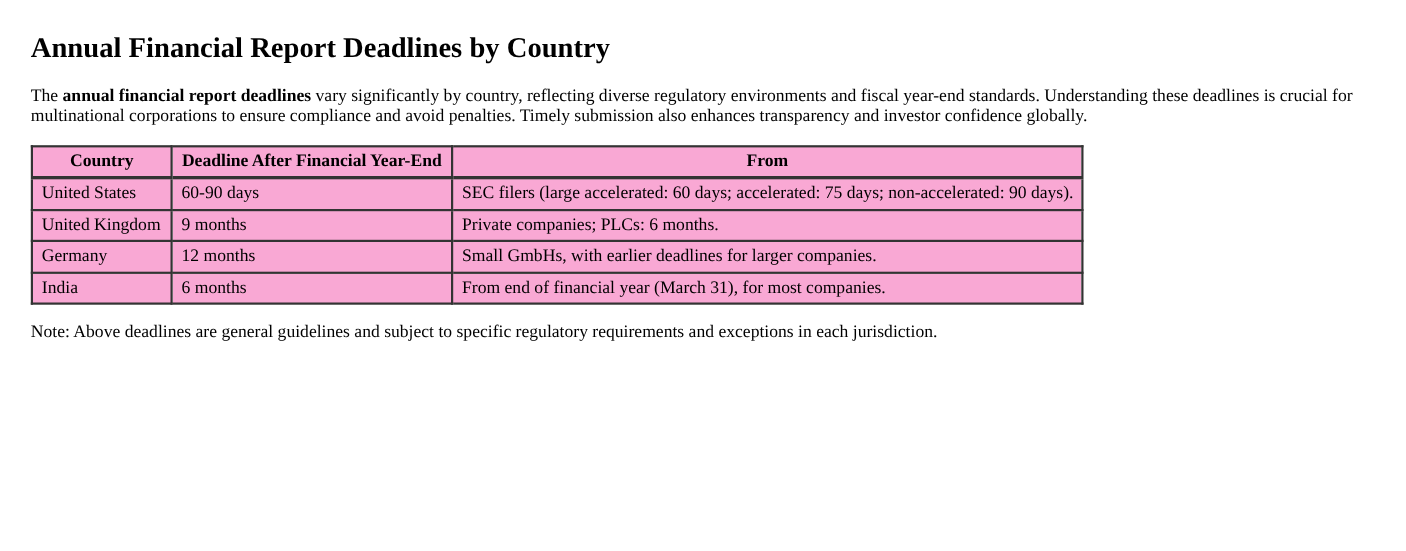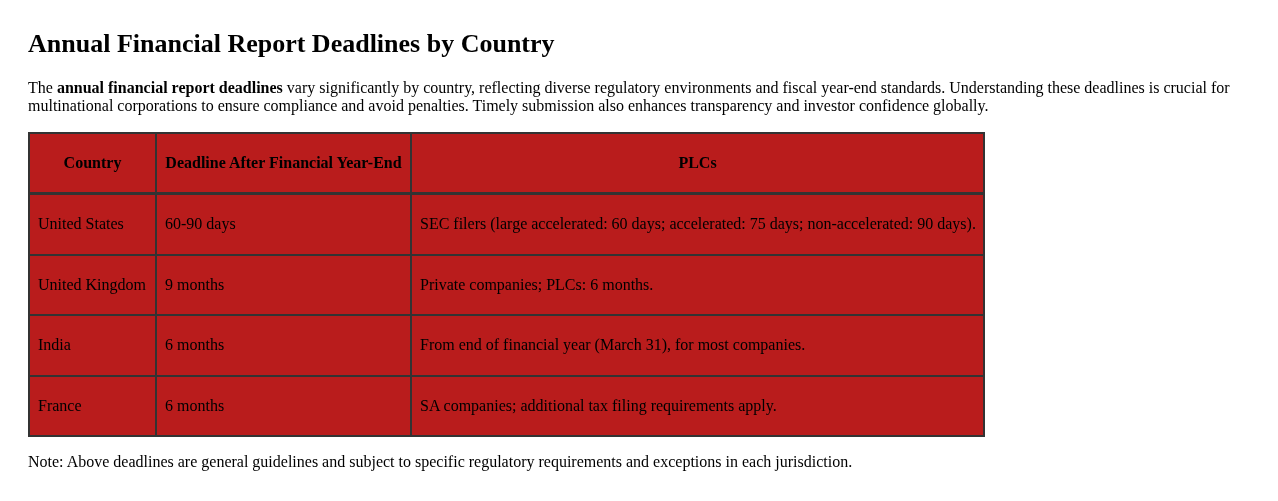--- a/index.html
+++ b/index.html
@@ -34,25 +34,25 @@
     table-layout: fixed;
     width: 955px;
     margin: 0;
   }
   table.deadlines col.c1 { width: 127px; }
   table.deadlines col.c2 { width: 255px; }
   table.deadlines col.c3 { width: 573px; }
   table.deadlines th,
   table.deadlines td {
     border: 2px solid #333333;
-    padding: 20px 8px;
+    padding: 4px 8px;
     font-size: 16px;
     text-align: left;
     vertical-align: middle;
-    background: #b91c1c;
+    background: #f9a8d4;
     overflow: hidden;
     white-space: nowrap;
   }
   table.deadlines th {
     font-weight: bold;
     text-align: center;
     border-bottom-width: 3px;
   }
   p.footnote {
     margin: 16px 0 0 0;
@@ -68,40 +68,40 @@
 <table class="deadlines">
   <colgroup>
       <col class="c1">
       <col class="c2">
       <col class="c3">
     </colgroup>
   <thead>
     <tr>
       <th>Country</th>
       <th>Deadline After Financial Year-End</th>
-      <th>PLCs</th>
+      <th>From</th>
     </tr>
   </thead>
   <tbody>
     <tr>
       <td>United States</td>
       <td>60-90 days</td>
       <td>SEC filers (large accelerated: 60 days; accelerated: 75 days; non-accelerated: 90 days).</td>
     </tr>
     <tr>
       <td>United Kingdom</td>
       <td>9 months</td>
       <td>Private companies; PLCs: 6 months.</td>
     </tr>
     <tr>
+      <td>Germany</td>
+      <td>12 months</td>
+      <td>Small GmbHs, with earlier deadlines for larger companies.</td>
+    </tr>
+    <tr>
       <td>India</td>
       <td>6 months</td>
       <td>From end of financial year (March 31), for most companies.</td>
-    </tr>
-    <tr>
-      <td>France</td>
-      <td>6 months</td>
-      <td>SA companies; additional tax filing requirements apply.</td>
     </tr>
   </tbody>
 </table>
 
 <p class="footnote">Note: Above deadlines are general guidelines and subject to specific regulatory requirements and exceptions in each jurisdiction.</p>
 
 </body></html>

